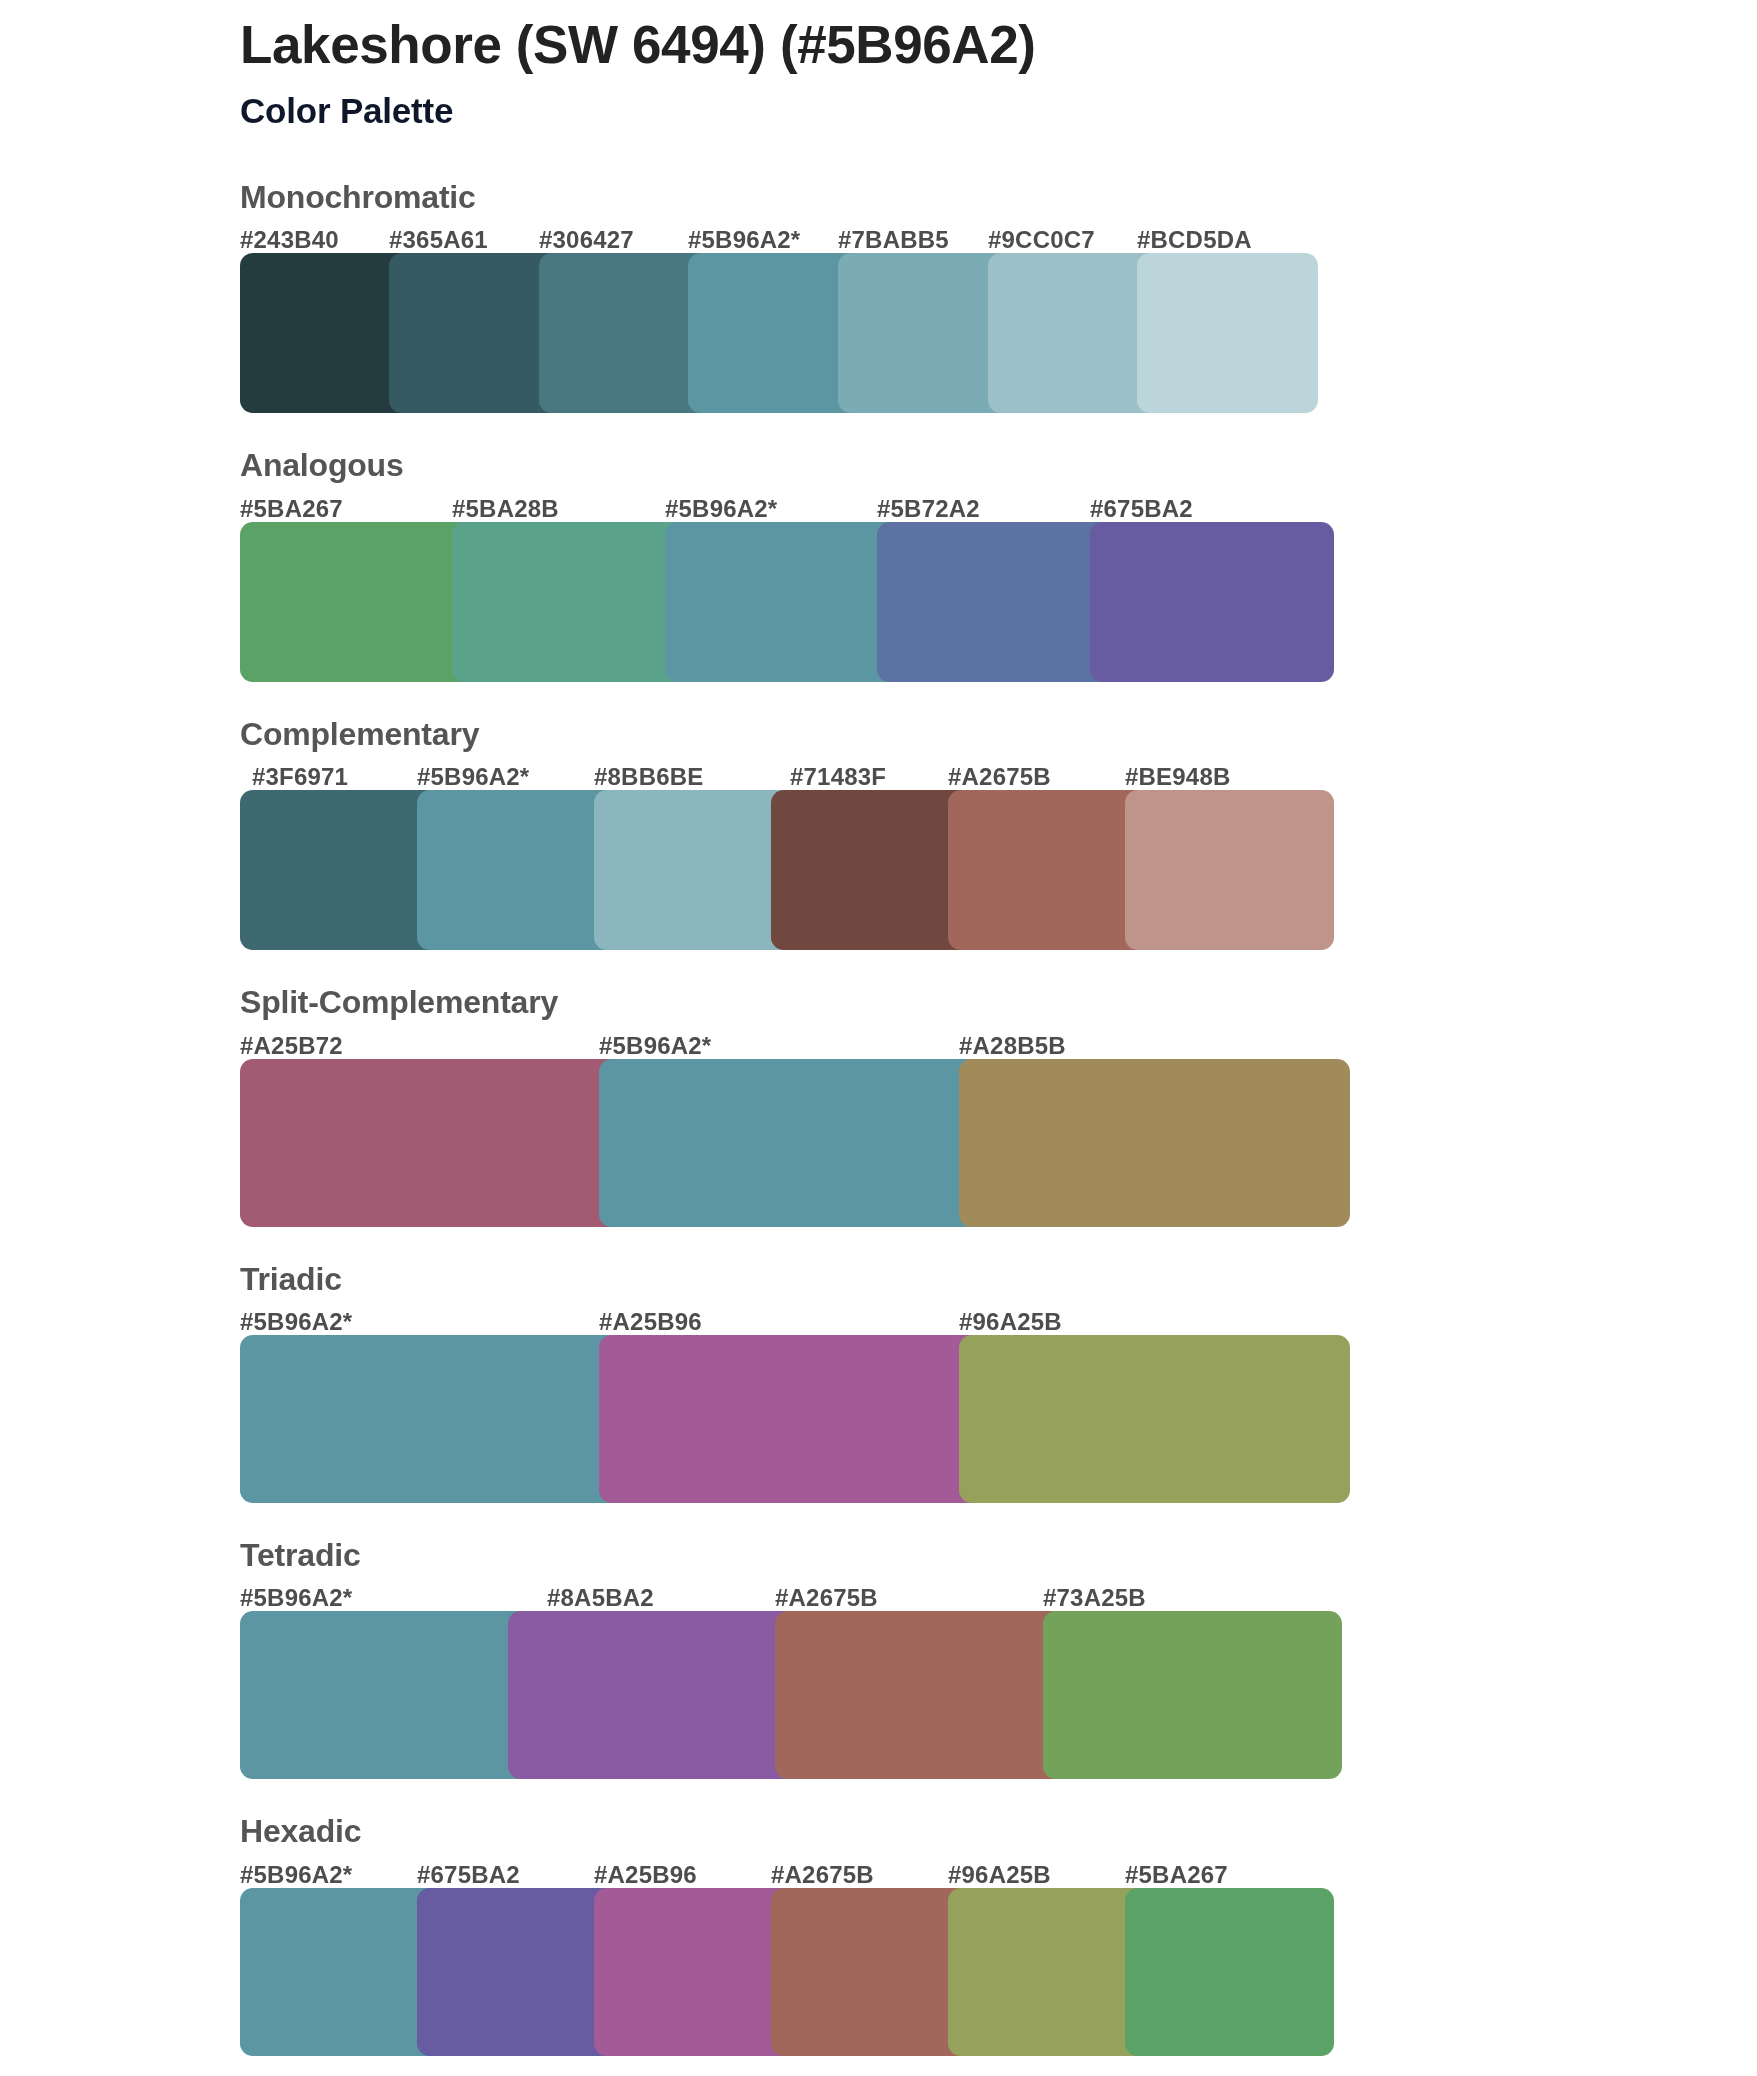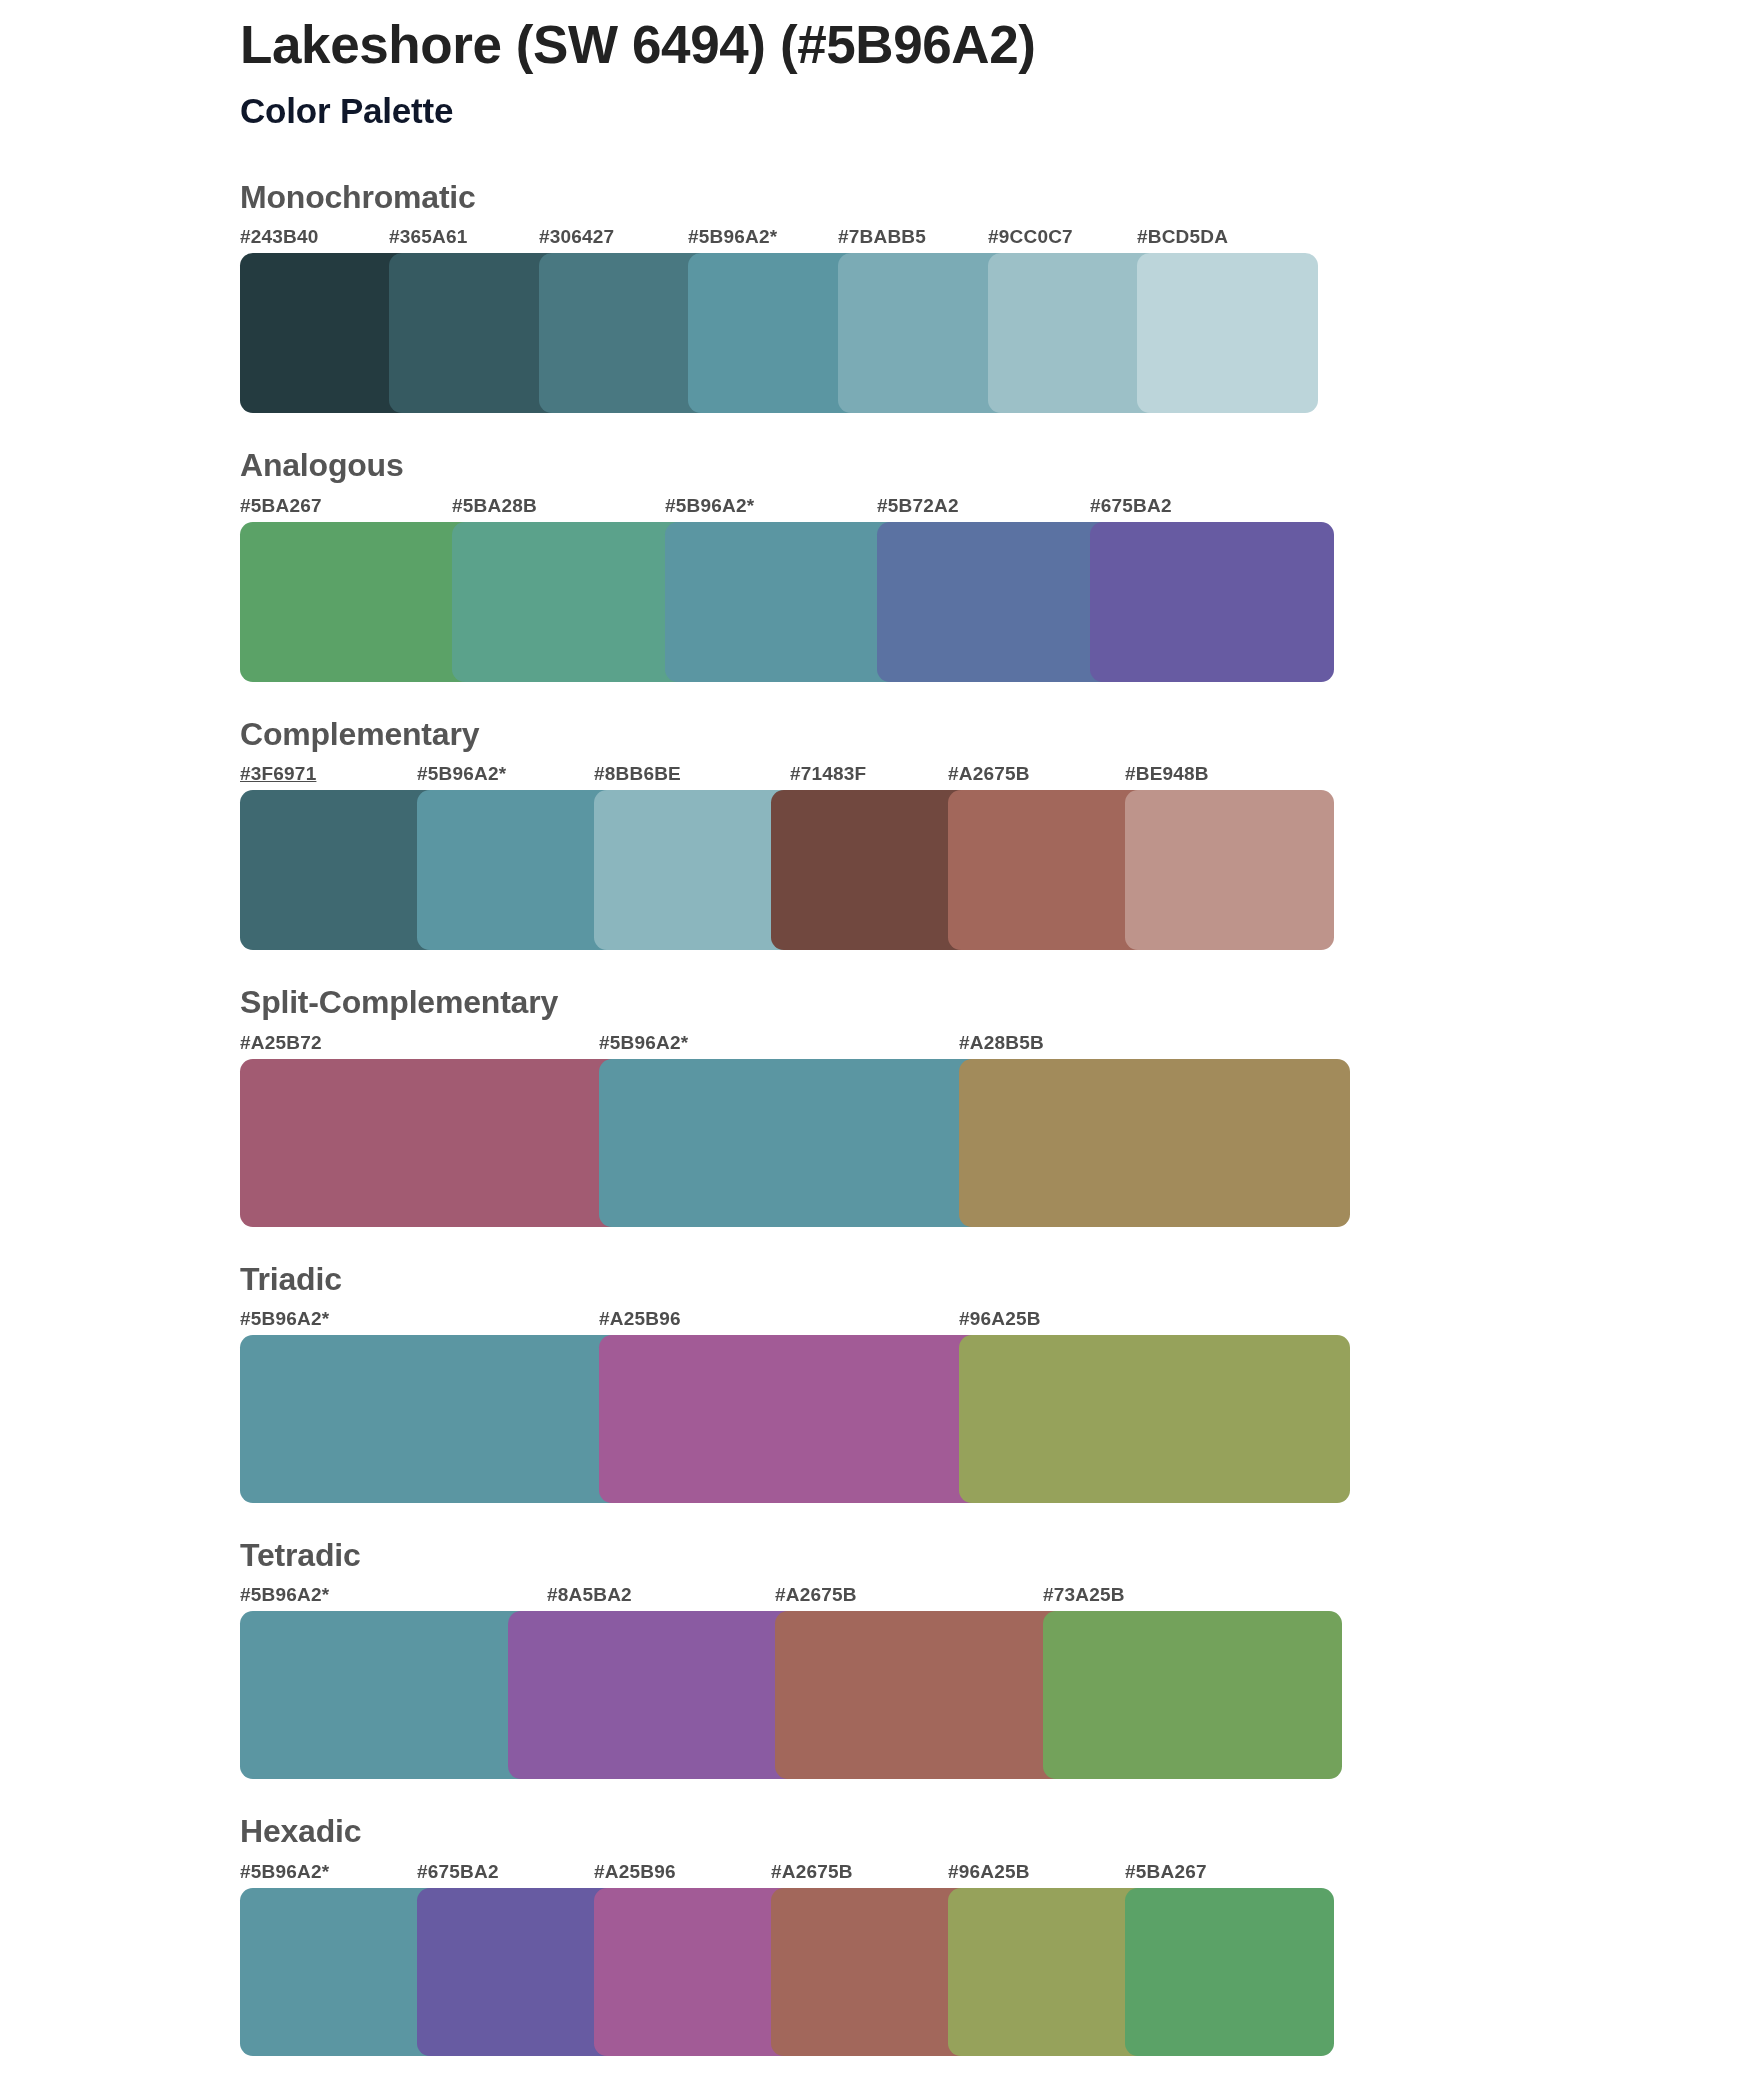--- a/index.html
+++ b/index.html
@@ -72,21 +72,21 @@
   }
   .swatch-labels {
     position: relative;
     left: 240px;
     height: 27px;
     width: 1118px;
   }
   .swatch-label {
     position: absolute;
     top: 0;
-    font-size: 19px;
+    font-size: 24px;
     font-weight: 700;
     color: #4d4d4d;
     white-space: nowrap;
     letter-spacing: 0.2px;
   }
   .swatch-row {
     position: relative;
     left: 240px;
     width: 1118px;
   }
@@ -152,21 +152,21 @@
           <div class="swatch" title="#5BA267" style="left: 0px; width: 244px; height: 160px; background: rgb(91, 162, 103); z-index: 100;"></div>
           <div class="swatch" title="#5BA28B" style="left: 212px; width: 244px; height: 160px; background: rgb(91, 162, 139); z-index: 101;"></div>
           <div class="swatch" title="#5B96A2" style="left: 425px; width: 244px; height: 160px; background: rgb(91, 150, 162); z-index: 102;"></div>
           <div class="swatch" title="#5B72A2" style="left: 637px; width: 244px; height: 160px; background: rgb(91, 114, 162); z-index: 103;"></div>
           <div class="swatch" title="#675BA2" style="left: 850px; width: 244px; height: 160px; background: rgb(103, 91, 162); z-index: 104;"></div>
         </div>
       </div>
       <div class="section">
         <div class="section-title">Complementary</div>
         <div class="swatch-labels">
-          <div class="swatch-label" style="left: 0px; text-decoration: underline;">#3F6971</div>
+          <div class="swatch-label" style="left: 12px;">#3F6971</div>
           <div class="swatch-label" style="left: 177px;">#5B96A2*</div>
           <div class="swatch-label" style="left: 354px;">#8BB6BE</div>
           <div class="swatch-label" style="left: 550px;">#71483F</div>
           <div class="swatch-label" style="left: 708px;">#A2675B</div>
           <div class="swatch-label" style="left: 885px;">#BE948B</div>
         </div>
         <div class="swatch-row" style="height: 160px;">
           <div class="swatch" title="#3F6971" style="left: 0px; width: 209px; height: 160px; background: rgb(63, 105, 113); z-index: 100;"></div>
           <div class="swatch" title="#5B96A2" style="left: 177px; width: 209px; height: 160px; background: rgb(91, 150, 162); z-index: 101;"></div>
           <div class="swatch" title="#8BB6BE" style="left: 354px; width: 209px; height: 160px; background: rgb(139, 182, 190); z-index: 102;"></div>

